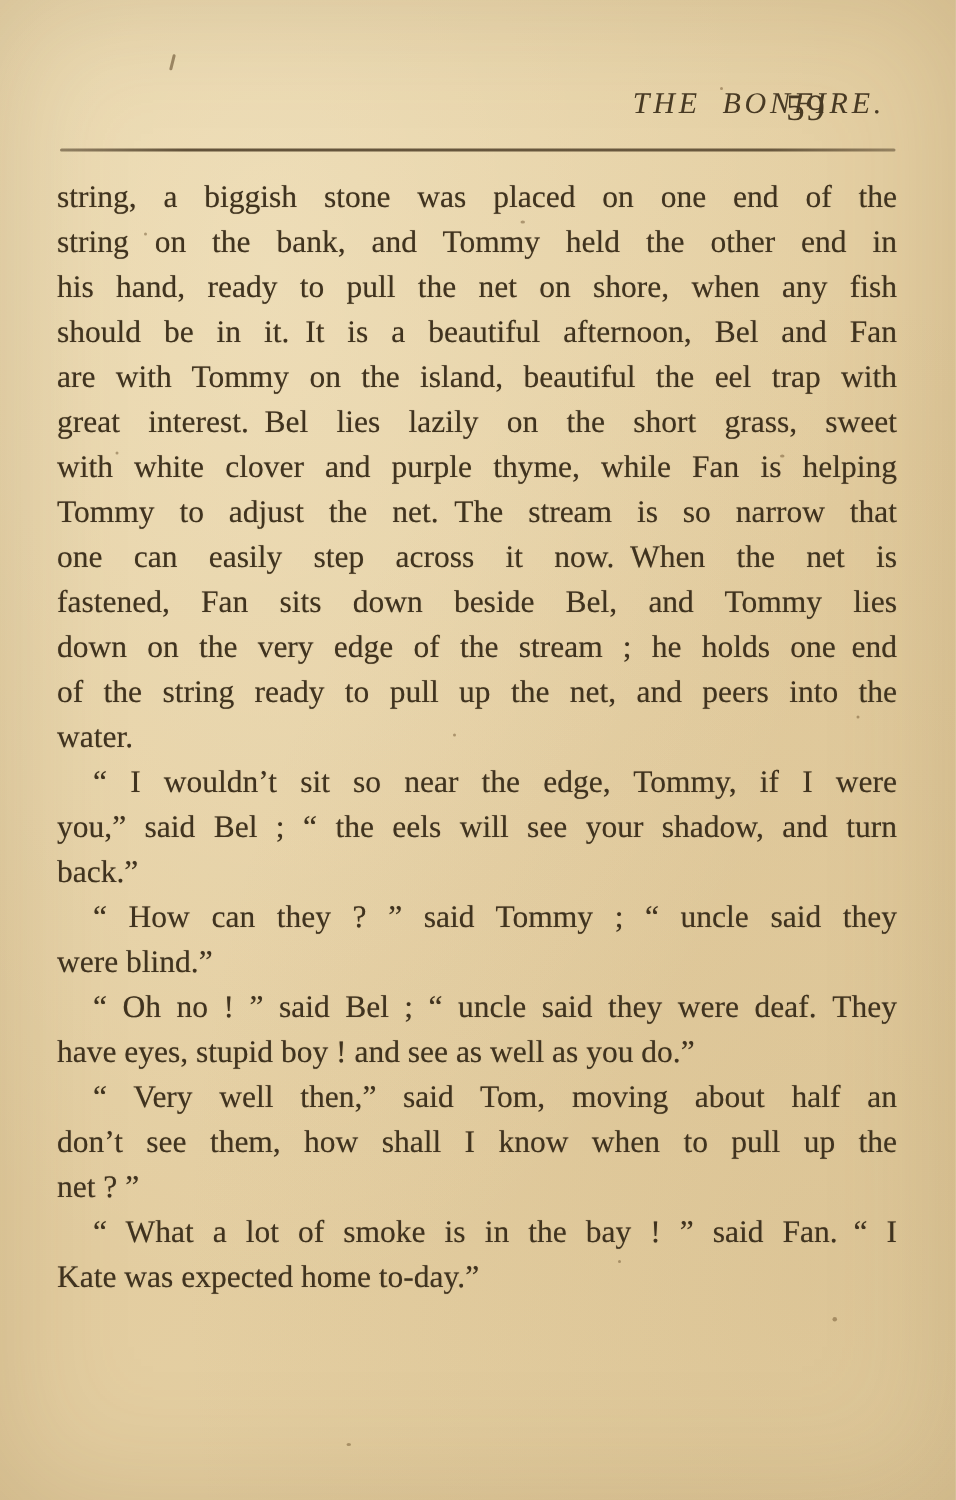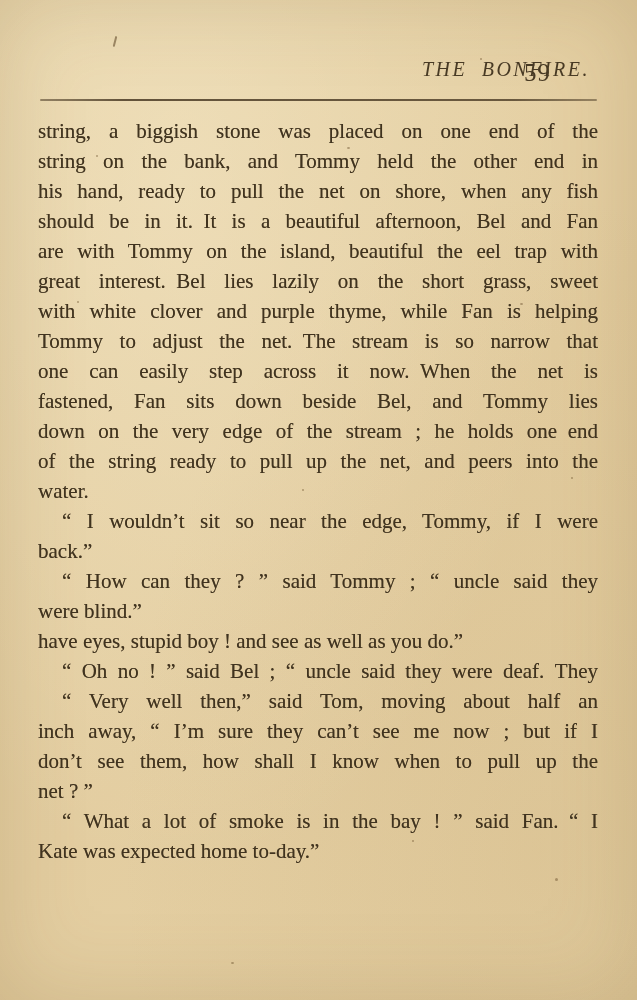--- a/index.html
+++ b/index.html
@@ -105,26 +105,26 @@
     <div class="line">are with Tommy on the island, beautiful the eel trap with</div>
     <div class="line">great interest. Bel lies lazily on the short grass, sweet</div>
     <div class="line">with white clover and purple thyme, while Fan is helping</div>
     <div class="line">Tommy to adjust the net. The stream is so narrow that</div>
     <div class="line">one can easily step across it now. When the net is</div>
     <div class="line">fastened, Fan sits down beside Bel, and Tommy lies</div>
     <div class="line">down on the very edge of the stream ; he holds one end</div>
     <div class="line">of the string ready to pull up the net, and peers into the</div>
     <div class="line end">water.</div>
     <div class="line indent">“ I wouldn’t sit so near the edge, Tommy, if I were</div>
+    <div class="line">you,” said Bel ; “ the eels will see your shadow, and turn</div>
     <div class="line end">back.”</div>
     <div class="line indent">“ How can they ? ” said Tommy ; “ uncle said they</div>
     <div class="line end">were blind.”</div>
+    <div class="line indent">“ Oh no ! ” said Bel ; “ uncle said they were deaf. They</div>
     <div class="line end">have eyes, stupid boy ! and see as well as you do.”</div>
-    <div class="line indent">“ Oh no ! ” said Bel ; “ uncle said they were deaf. They</div>
     <div class="line indent">“ Very well then,” said Tom, moving about half an</div>
-    <div class="line">inch away, “ I’m sure they can’t see me now ; but if I</div>
     <div class="line">don’t see them, how shall I know when to pull up the</div>
     <div class="line end">net ? ”</div>
     <div class="line indent">“ What a lot of smoke is in the bay ! ” said Fan. “ I</div>
     <div class="line end">Kate was expected home to-day.”</div>
   </div>
 
 </div>
 
 </body></html>

